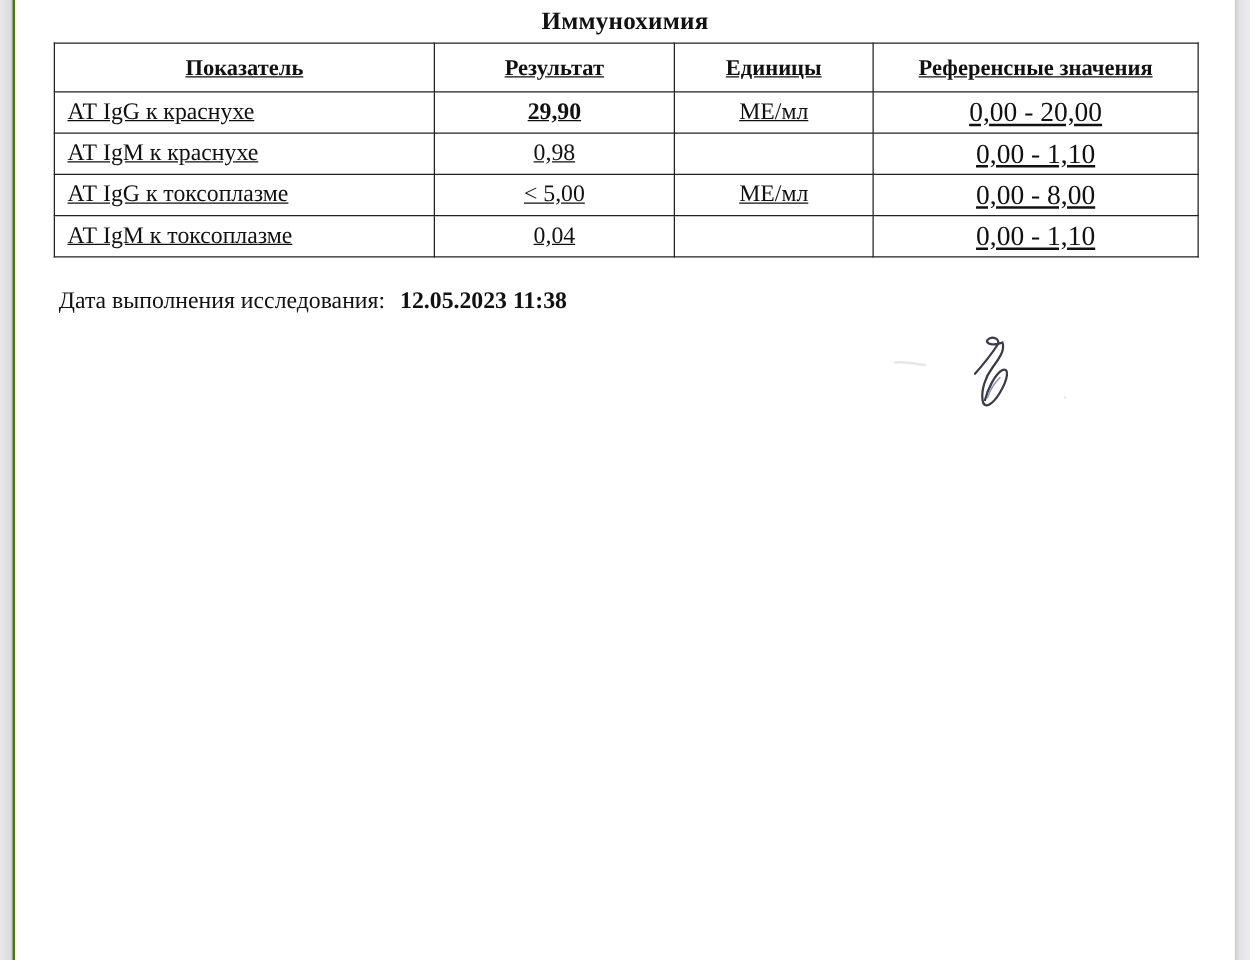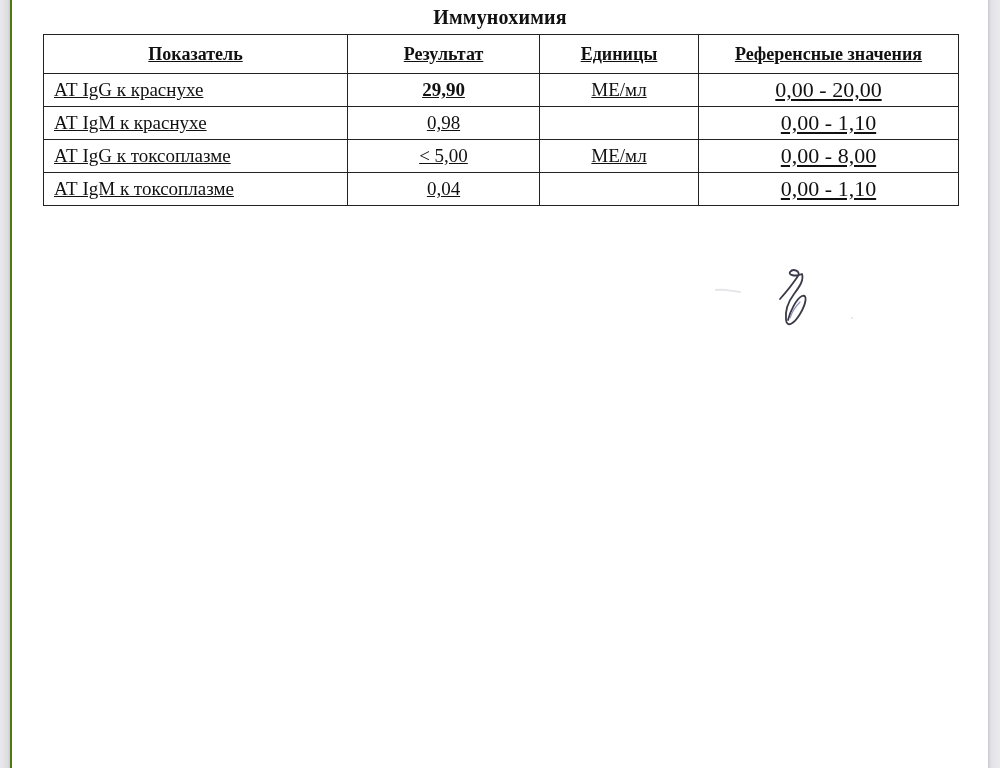--- a/index.html
+++ b/index.html
@@ -162,20 +162,23 @@
           </tr>
           <tr>
             <td class="c-name">АТ IgM к токсоплазме</td>
             <td class="c-result">0,04</td>
             <td class="c-units"></td>
             <td class="c-ref">0,00 - 1,10</td>
           </tr>
         </tbody>
       </table>
 
+      <div class="footer-date">
+        <span>Дата выполнения исследования:</span><span class="value">12.05.2023 11:38</span>
+      </div>
 
 
       <div class="signature">
         <svg width="160" height="80" viewBox="0 0 160 80" xmlns="http://www.w3.org/2000/svg">
           <path d="M14 28 C 22 27, 30 29, 38 30" stroke="#e6e6ea" stroke-width="2" fill="none" stroke-linecap="round"></path>
           <path d="M78 37 C 86 28, 92 20, 96 14 C 99 9, 91 6, 88 10 C 86 13, 93 15, 100 12 C 102 18, 98 24, 92 32 C 86 40, 83 50, 84 58 C 85 66, 92 62, 98 52 C 104 42, 106 32, 100 34 C 94 37, 88 50, 86 58" stroke="#3a3a48" stroke-width="1.8" fill="none" stroke-linecap="round" stroke-linejoin="round"></path>
           <path d="M88 56 C 90 50, 94 44, 98 40" stroke="#8e93c4" stroke-width="1.2" fill="none" stroke-linecap="round"></path>
           <circle cx="150" cy="56" r="1" fill="#e2e2e6"></circle>
         </svg>
       </div>

